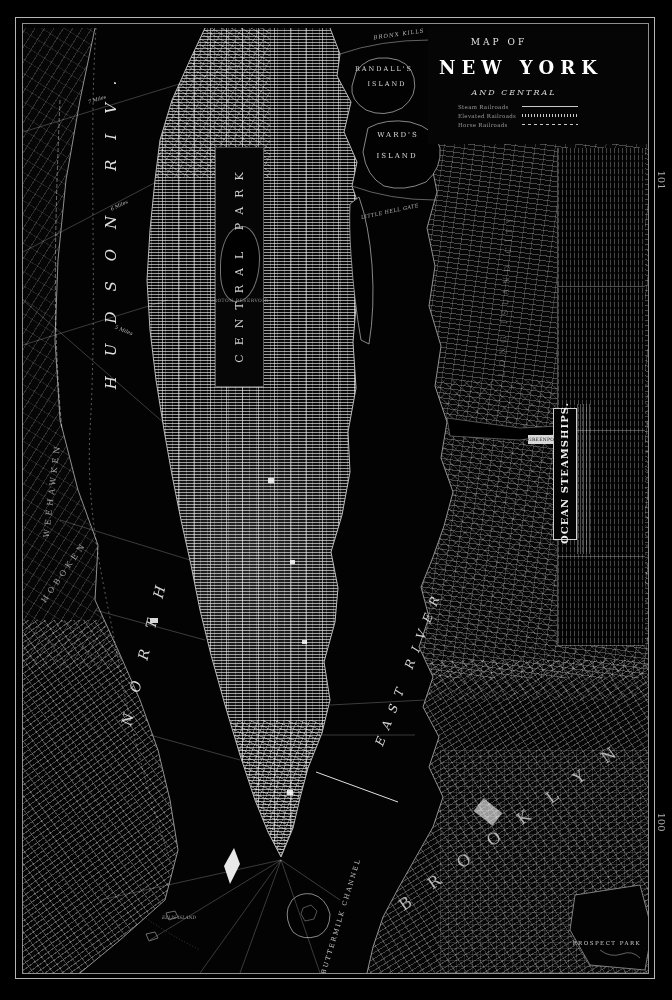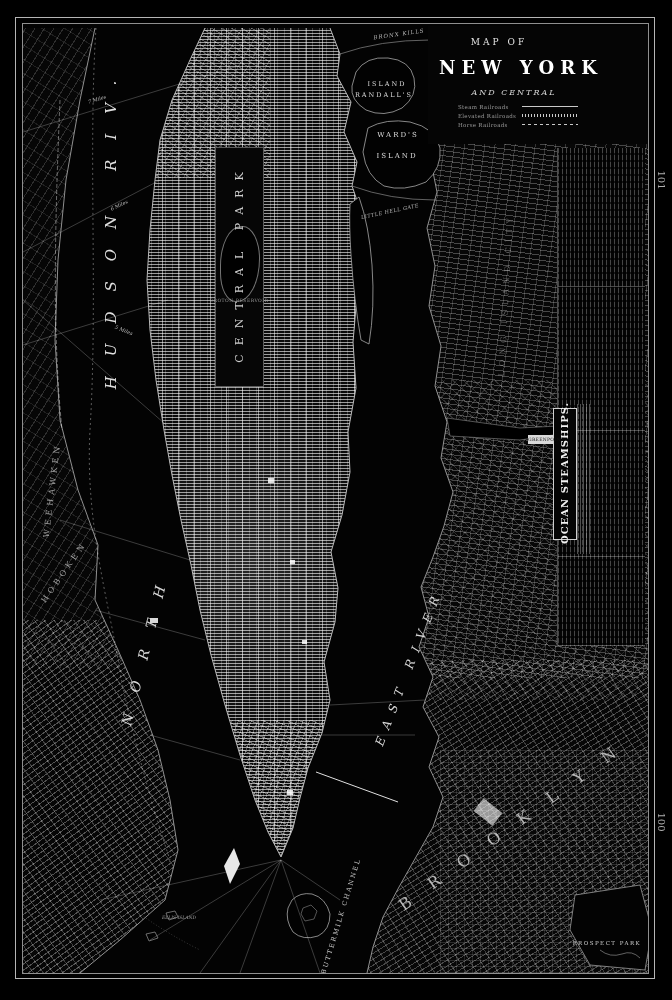--- a/index.html
+++ b/index.html
@@ -195,21 +195,21 @@
       <span class="legend-line" style="height:1.5px;background:repeating-linear-gradient(90deg,#c9c9c9 0 3px,transparent 3px 6px);"></span>
     </div>
   </div>
 
   <div class="lbl it" style="left:111px;top:225px;transform:translate(-50%,-50%) rotate(-90deg);font-size:15px;letter-spacing:20px;color:#e0e0e0;">HUDSON RIV.</div>
   <div class="lbl it" style="left:146px;top:645px;transform:translate(-50%,-50%) rotate(-76deg);font-size:14px;letter-spacing:22px;color:#d8d8d8;">NORTH</div>
   <div class="lbl it" style="left:409px;top:667px;transform:translate(-50%,-50%) rotate(-69deg);font-size:12px;letter-spacing:9px;color:#d8d8d8;">EAST RIVER</div>
   <div class="lbl" style="left:239px;top:263px;transform:translate(-50%,-50%) rotate(-90deg);font-size:11px;letter-spacing:9px;color:#cfcfcf;">CENTRAL PARK</div>
   <div class="lbl" style="left:239px;top:300px;font-size:4.5px;letter-spacing:.5px;color:#9a9a9a;">CROTON RESERVOIR</div>
 
-  <div class="lbl" style="left:384px;top:69px;font-size:6.5px;letter-spacing:2px;color:#dcdcdc;margin-top:26px;">RANDALL'S</div>
+  <div class="lbl" style="left:384px;top:69px;font-size:6.5px;letter-spacing:2px;color:#dcdcdc;">RANDALL'S</div>
   <div class="lbl" style="left:387px;top:84px;font-size:6.5px;letter-spacing:2px;color:#dcdcdc;">ISLAND</div>
   <div class="lbl" style="left:398px;top:135px;font-size:7px;letter-spacing:2px;color:#dcdcdc;">WARD'S</div>
   <div class="lbl" style="left:397px;top:156px;font-size:7px;letter-spacing:2px;color:#dcdcdc;">ISLAND</div>
   <div class="lbl it" style="left:399px;top:34px;transform:translate(-50%,-50%) rotate(-8deg);font-size:5.5px;letter-spacing:1px;color:#bdbdbd;">BRONX KILLS</div>
   <div class="lbl it" style="left:390px;top:211px;transform:translate(-50%,-50%) rotate(-12deg);font-size:5px;letter-spacing:.5px;color:#bdbdbd;">LITTLE HELL GATE</div>
 
   <div class="lbl" style="left:506px;top:295px;transform:translate(-50%,-50%) rotate(-87deg);font-size:8px;letter-spacing:5px;color:#cfcfcf;opacity:.4;">LONG ISLAND CITY</div>
   <div class="lbl" style="left:517px;top:822px;transform:translate(-50%,-50%) rotate(-36deg);font-size:16px;letter-spacing:24px;color:#cfcfcf;opacity:.85;">BROOKLYN</div>
   <div class="lbl" style="left:607px;top:943px;font-size:5.5px;letter-spacing:1.5px;color:#cccccc;">PROSPECT PARK</div>
   <div class="lbl" style="left:341px;top:916px;transform:translate(-50%,-50%) rotate(-73deg);font-size:6.5px;letter-spacing:2px;color:#cccccc;">BUTTERMILK CHANNEL</div>

